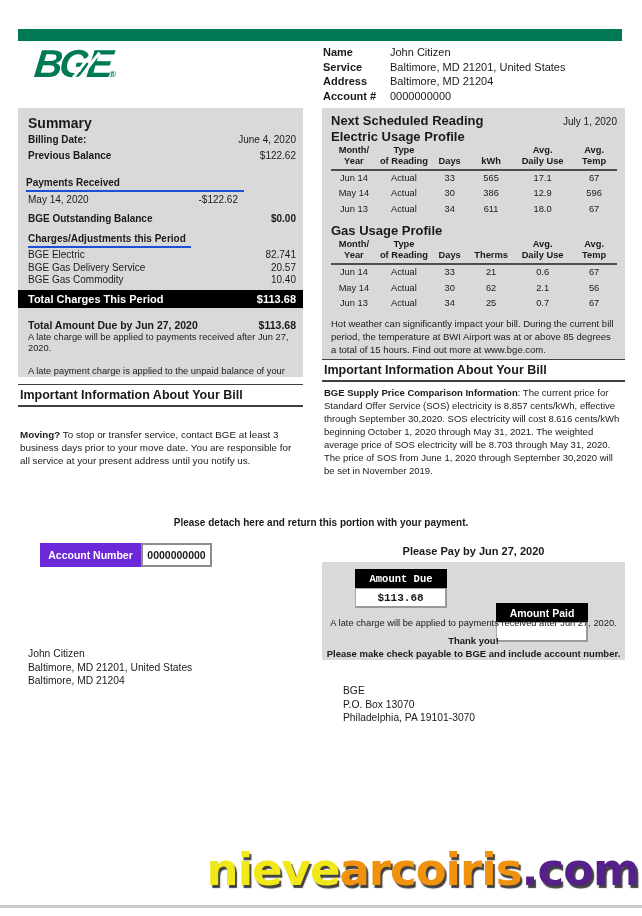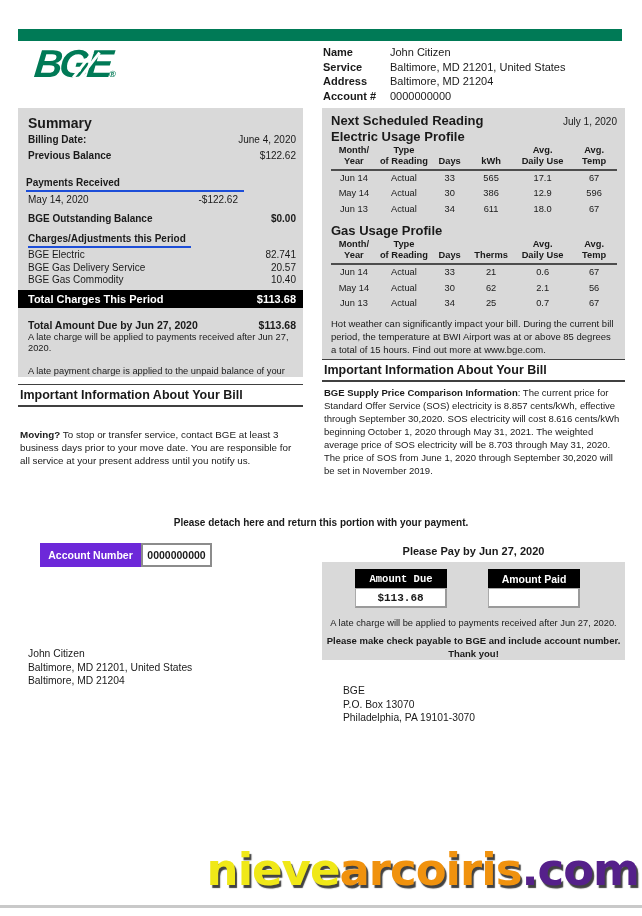--- a/index.html
+++ b/index.html
@@ -68,21 +68,21 @@
                     display:flex; align-items:center; justify-content:center; }
   .payby { position:absolute; left:322px; top:545px; width:303px; text-align:center;
            font-weight:bold; font-size:11px; }
   .paybox { position:absolute; left:322px; top:562px; width:303px; height:98px; background:#d9d9d9; }
   .amt-h { position:absolute; top:7px; height:19px; background:#000000; color:#ffffff;
            font-weight:bold; font-size:10.5px; display:flex; align-items:center; justify-content:center; }
   .amt-v { position:absolute; top:26px; height:20px; background:#ffffff; border:1px solid #aaaaaa;
            border-right:2px solid #9a9a9a; border-bottom:2px solid #9a9a9a;
            font-weight:bold; font-size:11px; display:flex; align-items:center; justify-content:center; }
   .due-col { left:33px; width:92px;font-family:Liberation Mono, monospace; }
-  .paid-col { left:166px; width:92px; }
+  .paid-col { left:174px; width:92px;margin-top:34px; }
   .stub-late { position:absolute; left:0; top:56px; width:100%; text-align:center; font-size:9.3px; }
   .stub-check { position:absolute; left:0; top:72px; width:100%; text-align:center;
                 font-weight:bold; font-size:9.5px; line-height:13px; }
   .mailing { position:absolute; left:28px; top:647px; font-size:10.3px; line-height:13.5px; }
   .remit { position:absolute; left:343px; top:684px; font-size:10.3px; line-height:13.5px; }
   
   .watermark { position:absolute; right:3px; top:843px; font-size:45px; font-weight:bold;
                letter-spacing:-1px; font-family:"DejaVu Sans", sans-serif;
                text-shadow:2px 3px 1px rgba(45,45,45,0.9); white-space:nowrap; }
   .bottom-line { position:absolute; left:0; top:905px; width:642px; height:3px; background:#c9c9c9; }
@@ -281,22 +281,22 @@
   <div class="acct-label-box">Account Number</div>
   <div class="acct-value-box">0000000000</div>
   <div class="payby">Please Pay by Jun 27, 2020</div>
   <div class="paybox">
     <div class="amt-h due-col">Amount Due</div>
     <div class="amt-v due-col">$113.68</div>
     <div class="amt-h paid-col">Amount Paid</div>
     <div class="amt-v paid-col"></div>
     <div class="stub-late">A late charge will be applied to payments received after Jun 27, 2020.</div>
     <div class="stub-check">
+      <div>Thank you!</div>
       <div>Please make check payable to BGE and include account number.</div>
-      <div>Thank you!</div>
     </div>
   </div>
 
   <div class="mailing">
     <div>John Citizen</div>
     <div>Baltimore, MD 21201, United States</div>
     <div>Baltimore, MD 21204</div>
   </div>
   <div class="remit">
     <div>BGE</div>

